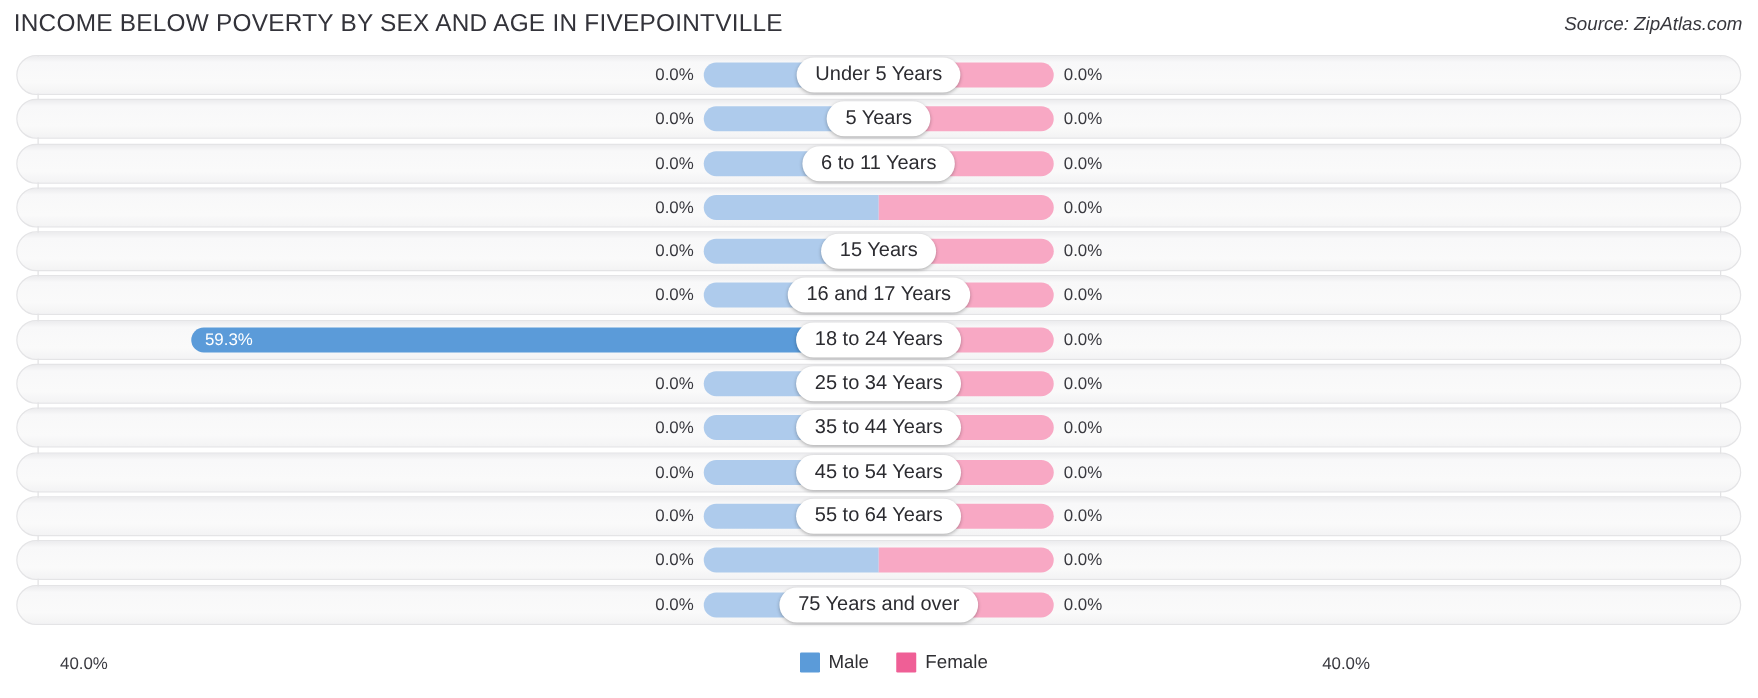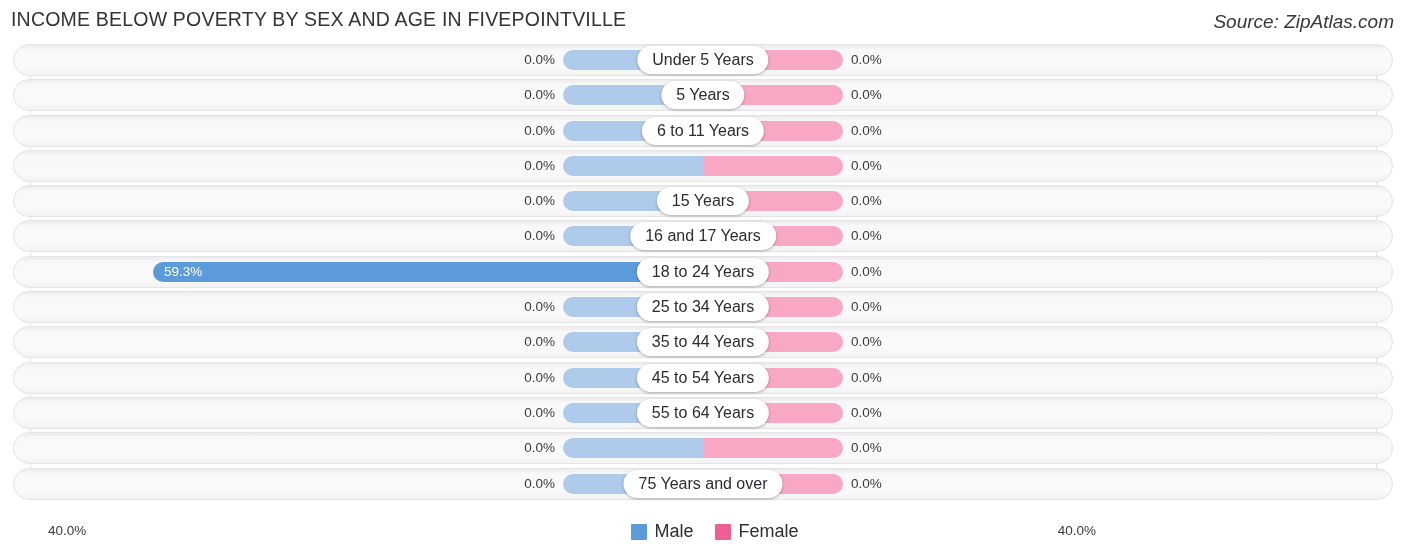--- a/index.html
+++ b/index.html
@@ -30,21 +30,21 @@
     font-size: 19.5px;
     letter-spacing: 0.2px;
     color: #33333a;
     font-weight: 400;
     white-space: nowrap;
   }
   .source {
     position: absolute;
     right: 12px;
     top: 11px;
-    font-size: 19px;
+    font-size: 15px;
     font-style: italic;
     color: #37373d;
     white-space: nowrap;
   }
 
   
   .plot {
     position: absolute;
     left: 0;
     top: 44px;
@@ -180,21 +180,21 @@
     align-items: center;
     gap: 7px;
   }
   .swatch {
     width: 16px;
     height: 16px;
     border-radius: 1px;
     display: block;
   }
   .legend-text {
-    font-size: 18px;
+    font-size: 15px;
     color: #2f2f33;
     white-space: nowrap;
   }
 </style>
 </head>
 <body>
 
 <div class="header">
   <div class="chart-title">INCOME BELOW POVERTY BY SEX AND AGE IN FIVEPOINTVILLE</div>
   <div class="source">Source: ZipAtlas.com</div>

